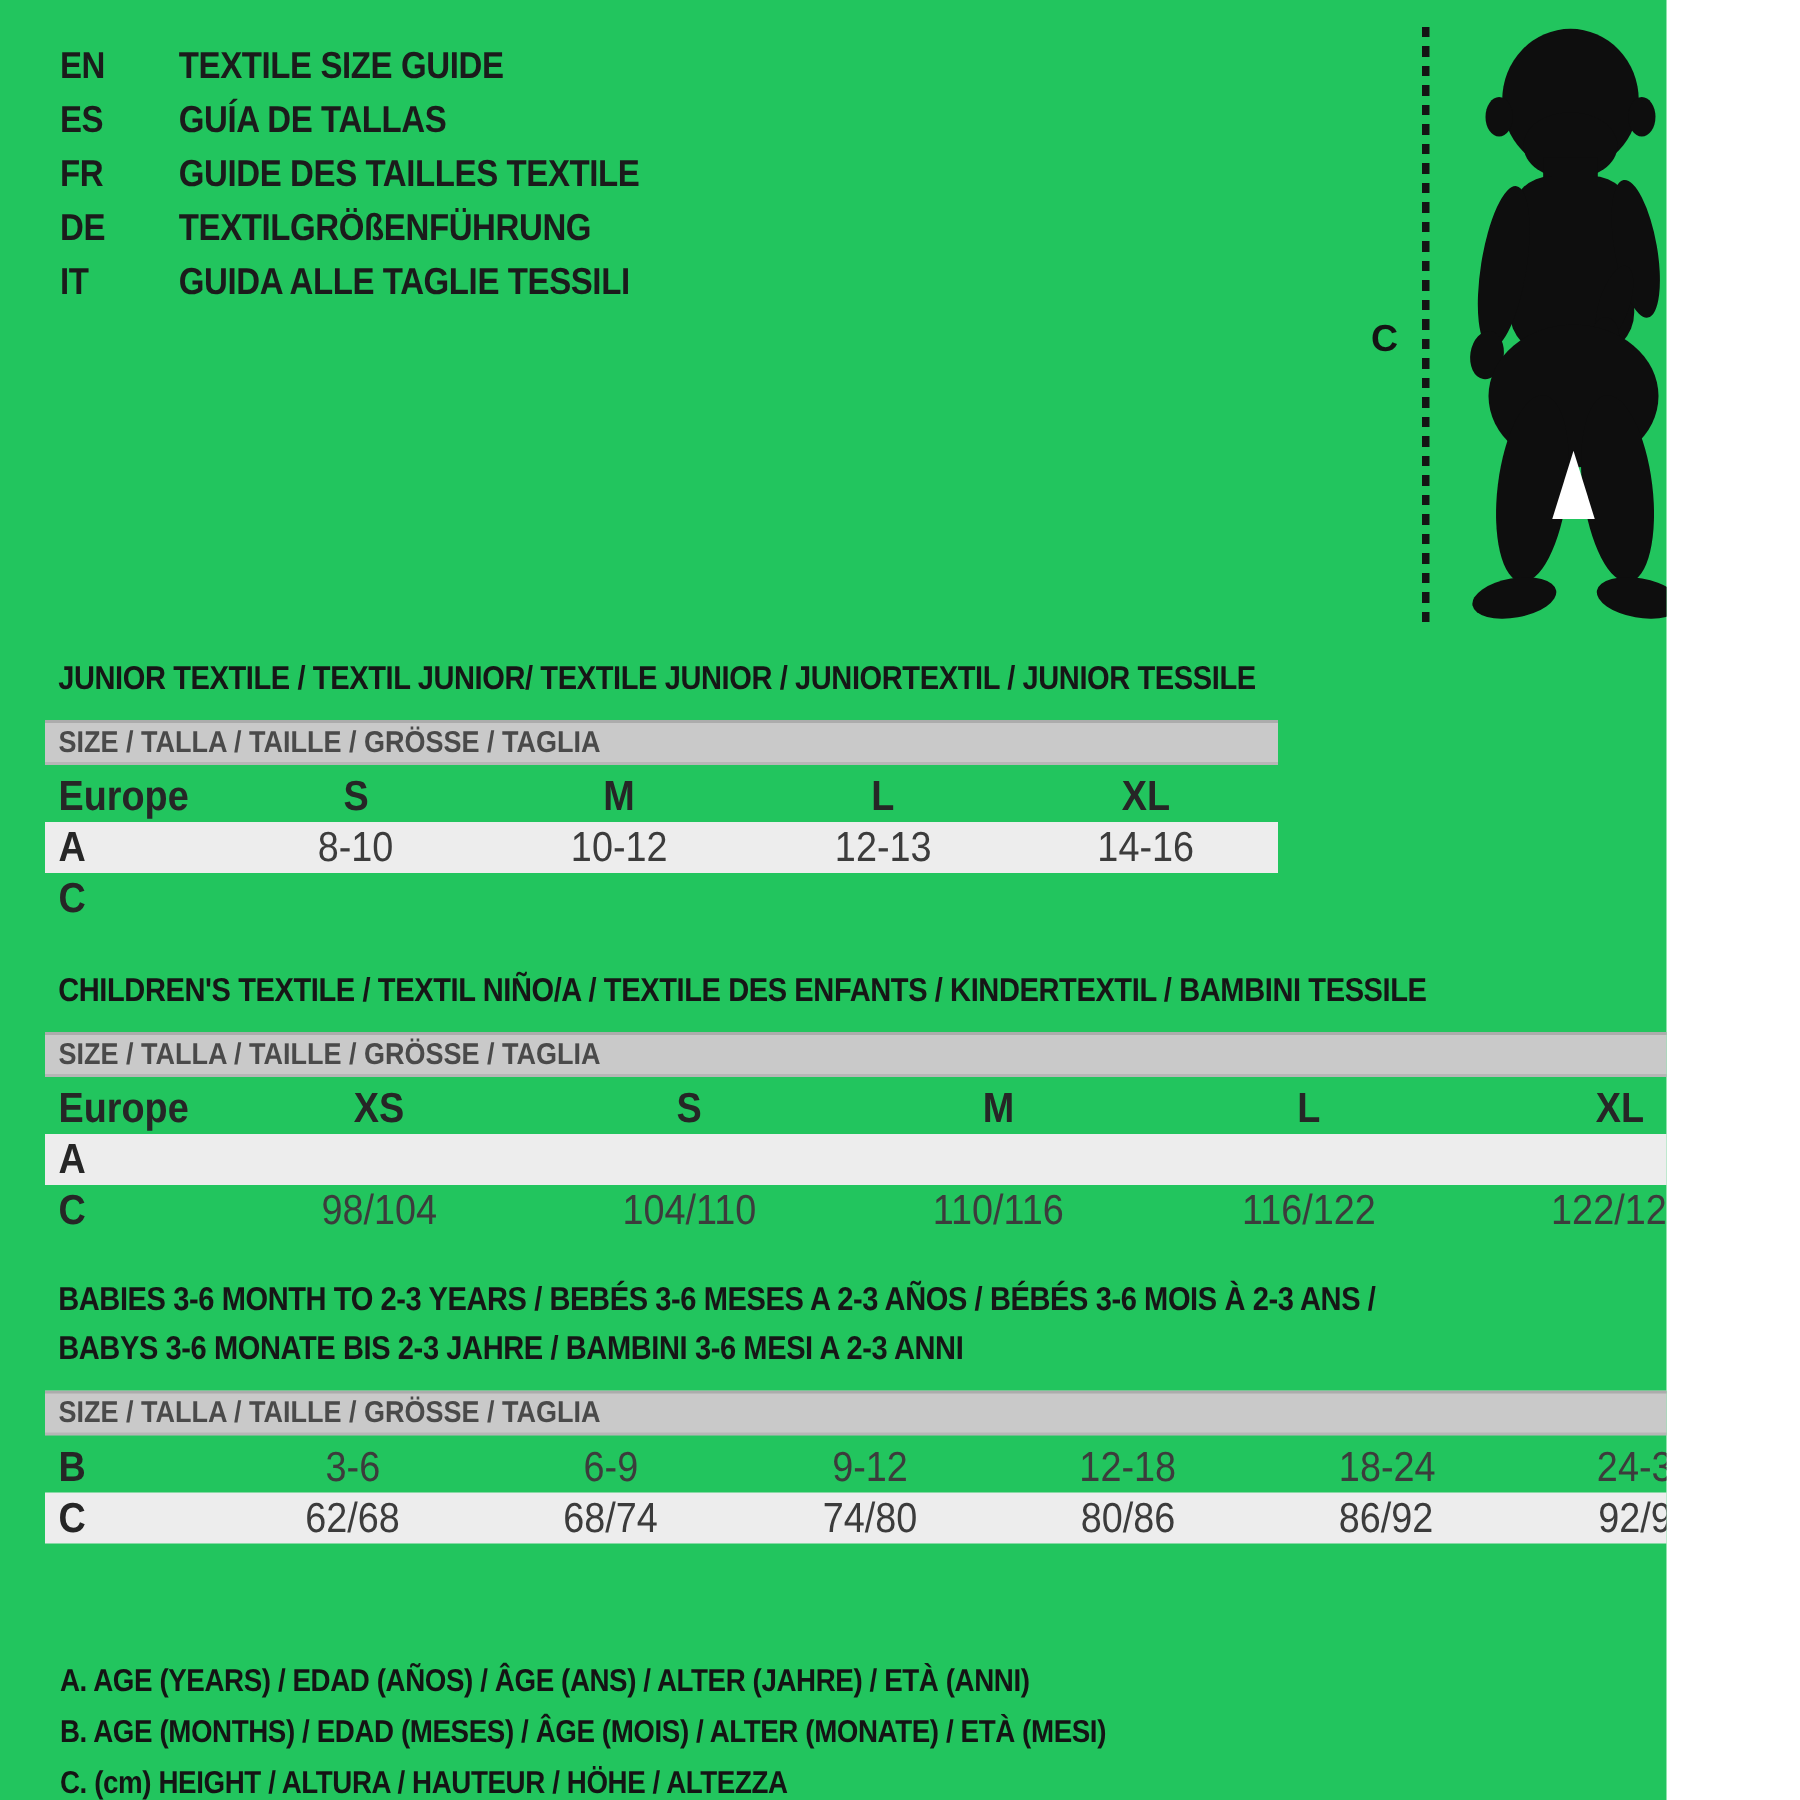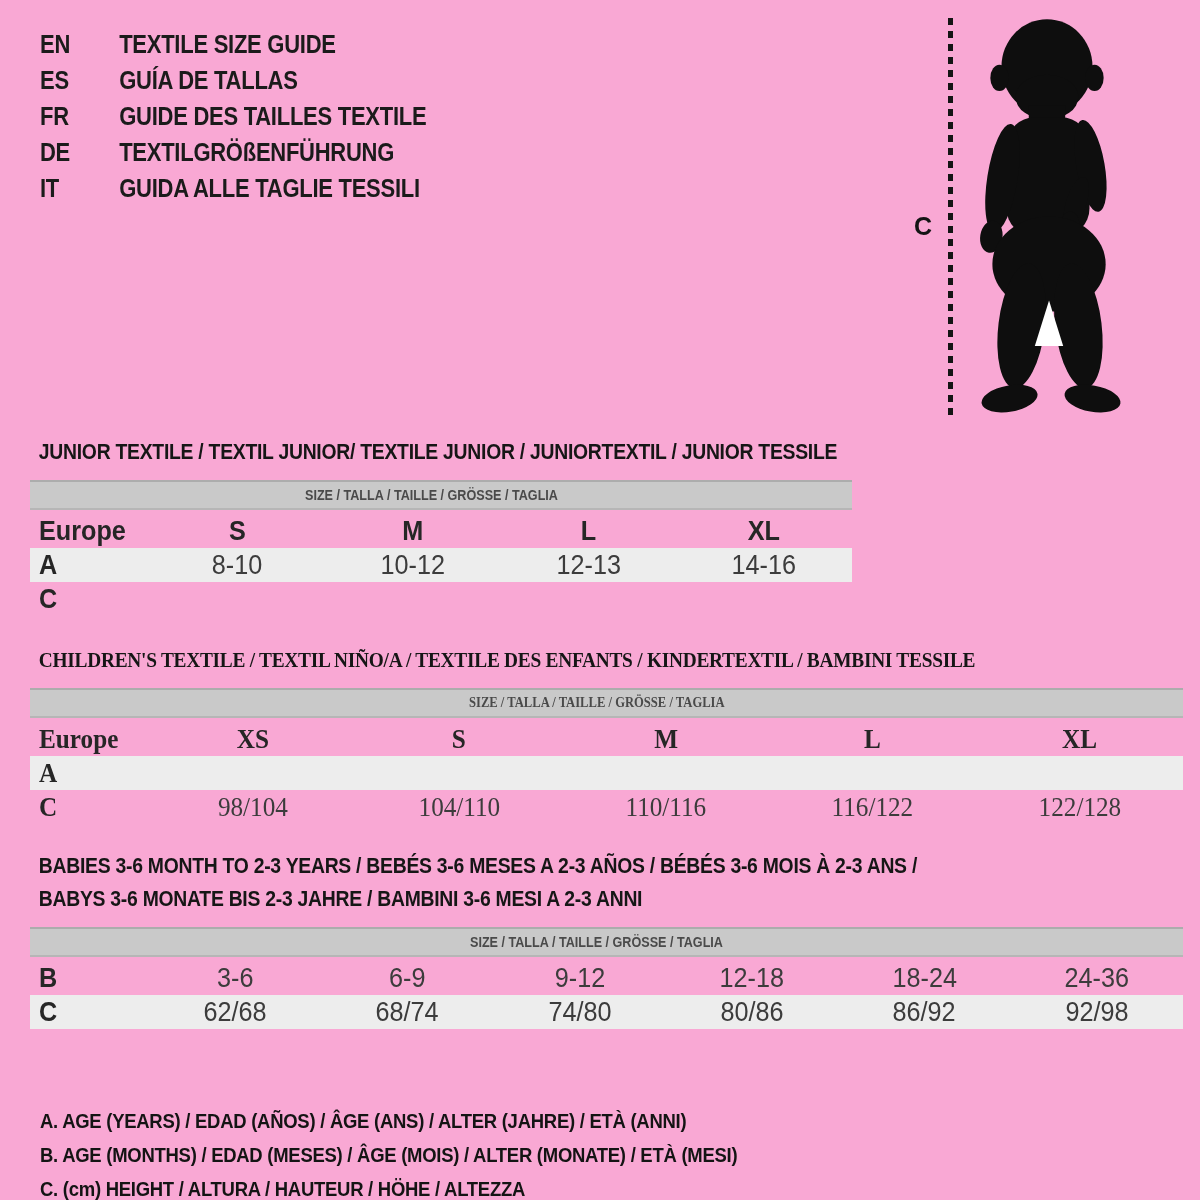--- a/index.html
+++ b/index.html
@@ -1,50 +1,49 @@
 <!DOCTYPE html>
 <html><head>
 <meta charset="utf-8">
 <style>
   html,body{margin:0;padding:0;background:#ffffff;}
   .canvas{
-    position:relative;width:1200px;height:1200px;background:#f9a8d4;overflow:hidden;
+    position:relative;width:1111px;height:1200px;background:#22c55e;overflow:hidden;
     font-family:"Liberation Sans", sans-serif;color:#1b1b1b;
   }
   
   .lang-block{position:absolute;left:40px;top:26px;}
   .lang-row{
     display:flex;align-items:center;height:36px;font-size:25px;font-weight:bold;
     white-space:nowrap;transform:scaleX(0.88);transform-origin:left center;letter-spacing:-0.3px;
   }
   .lang-code{width:90px;flex:none;}
   
   .figure{position:absolute;left:900px;top:0;width:300px;height:440px;}
   .dash-line{
     position:absolute;left:48px;top:18px;width:5px;height:398px;
     background:repeating-linear-gradient(to bottom,#141414 0 7px,transparent 7px 13px);
   }
   .c-label{position:absolute;left:14px;top:212px;font-size:25px;font-weight:bold;color:#141414;}
   .toddler{position:absolute;left:62px;top:14px;}
   
   .size-section{position:absolute;left:30px;width:1153px;}
   #sec-junior{top:435px;}
-  #sec-children{top:643px;font-family:Liberation Serif, serif;}
+  #sec-children{top:643px;}
   #sec-babies{top:849px;}
   .section-title{
     padding-left:10px;font-size:22px;font-weight:bold;line-height:33px;color:#161616;
     white-space:nowrap;transform:scaleX(0.88);transform-origin:left top;letter-spacing:-0.3px;
   }
   .size-table{margin-top:12px;width:100%;}
   .size-table.narrow{width:822px;}
   .size-header{
     height:30px;line-height:30px;background:#c9c9c9;color:#4a4a4a;
-    font-size:14px;font-weight:bold;padding-left:9px;
+    font-size:20px;font-weight:bold;padding-left:9px;
     box-shadow:inset 0 2px 0 rgba(0,0,0,0.14), inset 0 -2px 0 rgba(0,0,0,0.09);
-    text-align:center;
   }
   .size-header span{display:inline-block;transform:scaleX(0.9);transform-origin:left center;white-space:nowrap;}
   .trow{display:flex;align-items:center;height:34px;font-size:28px;color:#3c3c3c;}
   .trow.first{margin-top:4px;}
   .trow.shaded{background:#ededed;}
   .trow.header-row{font-weight:bold;color:#262626;}
   .tlabel{width:110px;flex:none;padding-left:9px;font-weight:bold;color:#262626;}
   .tlabel span{display:inline-block;transform:scaleX(0.9);transform-origin:left center;}
   .tcells{flex:1;display:flex;}
   .tcell{flex:1;text-align:center;}

